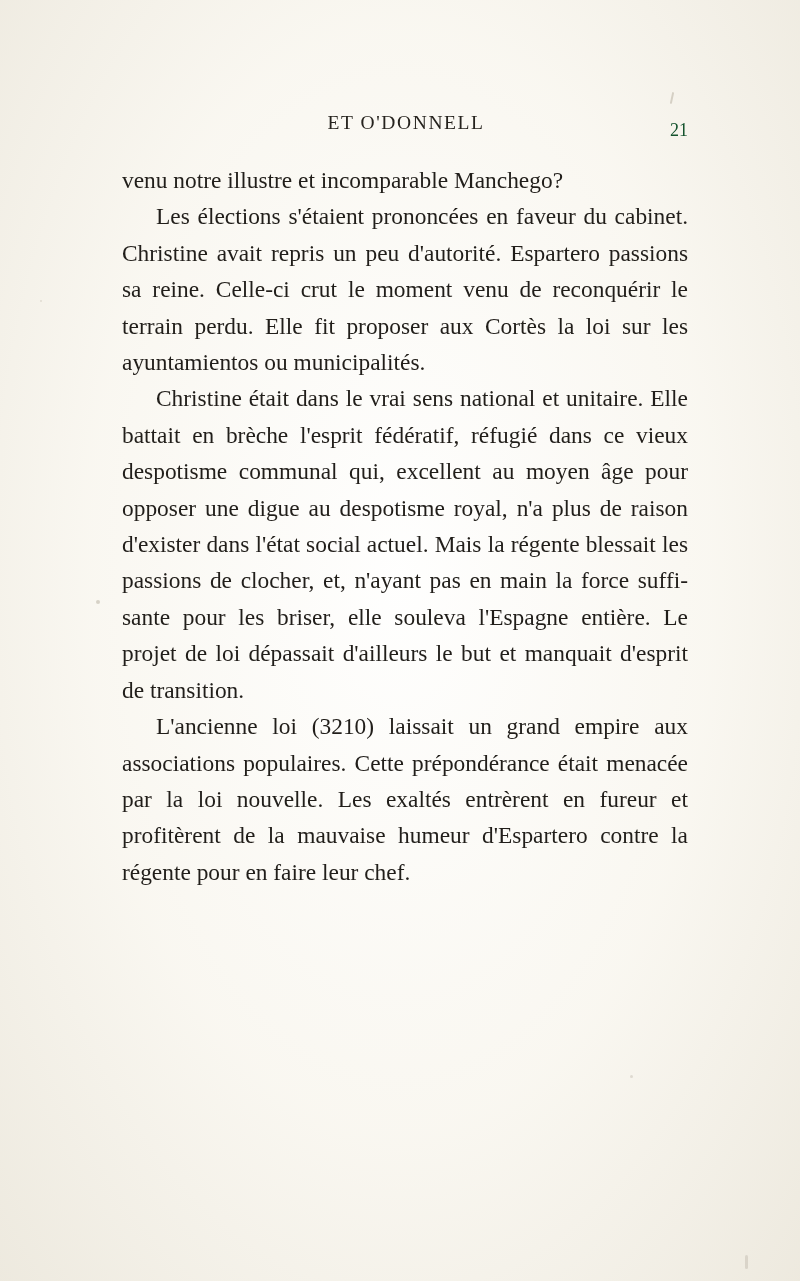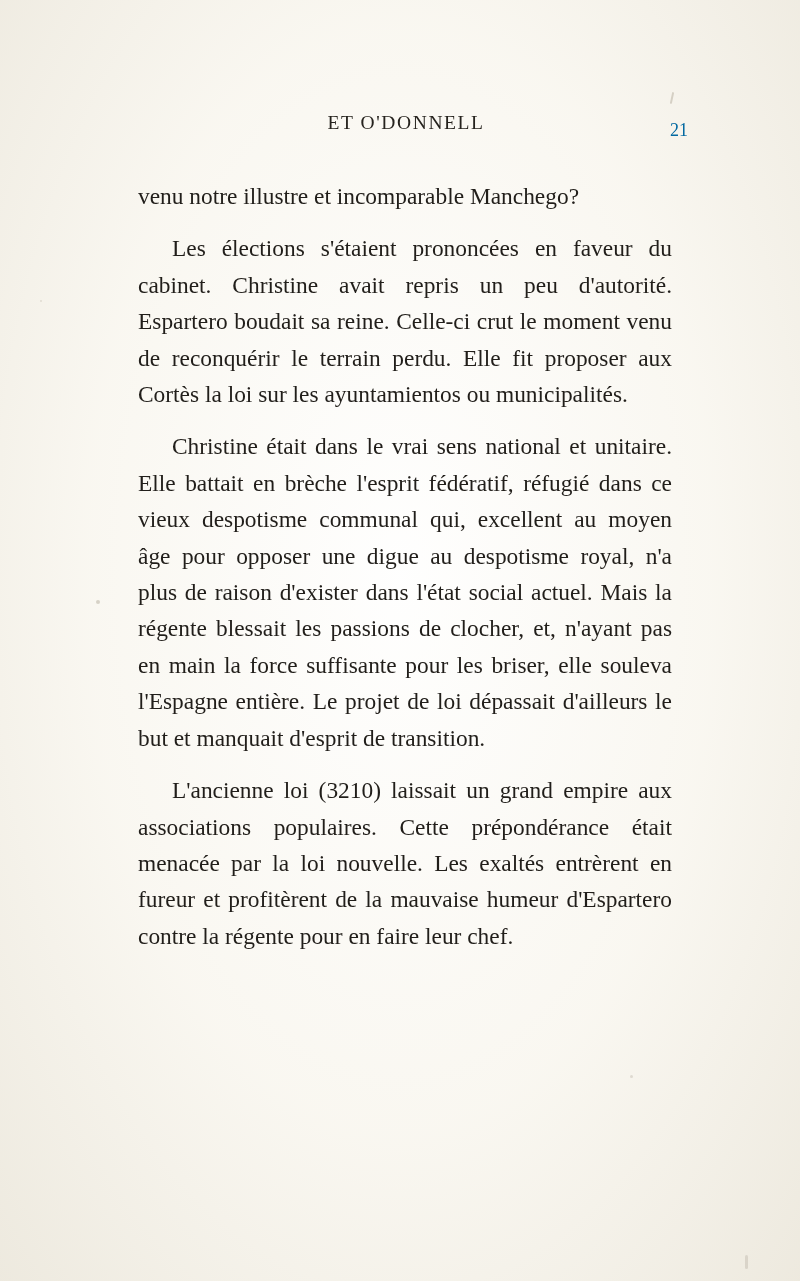--- a/index.html
+++ b/index.html
@@ -46,35 +46,35 @@
     font-variant: small-caps;
     text-transform: uppercase;
     color: #26231e;
     padding-left: 6px;
   }
   .folio {
     position: absolute;
     right: 112px;
     top: 120px;
     font-size: 18px;
-    color: #0369a1;
+    color: #14532d;
   }
   .body-text {
     position: absolute;
     left: 122px;
     top: 162px;
     width: 566px;
     font-size: 23.4px;
     line-height: 36.4px;
     text-align: justify;
     text-justify: inter-word;
     color: #211e1a;
   }
   .body-text p {
-    margin: 16px;
+    margin: 0;
     text-indent: 34px;
     hyphens: manual;
   }
   .body-text p.first {
     text-indent: 0;
   }
   .it {
   }
   
   .speck {
@@ -94,21 +94,21 @@
 
 <div class="page">
   <div class="paper-tone"></div>
 
   <div class="content">
     <div class="running-head">ET O'DONNELL</div>
     <div class="folio">21</div>
 
     <div class="body-text">
       <p class="first"><span>venu notre illustre et incomparable Manchego?</span></p>
-      <p><span>Les élections s'étaient prononcées en faveur du cabinet. Christine avait repris un peu d'au­torité. Espartero boudait sa reine. Celle-ci crut le moment venu de reconquérir le terrain perdu. Elle fit proposer aux Cortès la loi sur les </span><span class="it">ayuntamientos</span><span> ou municipalités.</span></p>
+      <p><span>Les élections s'étaient prononcées en faveur du cabinet. Christine avait repris un peu d'au­torité. Espartero passions sa reine. Celle-ci crut le moment venu de reconquérir le terrain perdu. Elle fit proposer aux Cortès la loi sur les </span><span class="it">ayuntamientos</span><span> ou municipalités.</span></p>
       <p><span>Christine était dans le vrai sens national et unitaire. Elle battait en brèche l'esprit fédé­ratif, réfugié dans ce vieux despotisme com­munal qui, excellent au moyen âge pour oppo­ser une digue au despotisme royal, n'a plus de raison d'exister dans l'état social actuel. Mais la régente blessait les passions de clo­cher, et, n'ayant pas en main la force suffi­sante pour les briser, elle souleva l'Espagne entière. Le projet de loi dépassait d'ailleurs le but et manquait d'esprit de transition.</span></p>
       <p><span>L'ancienne loi (3210) laissait un grand em­pire aux associations populaires. Cette pré­pondérance était menacée par la loi nouvelle. Les exaltés entrèrent en fureur et profitèrent de la mauvaise humeur d'Espartero contre la régente pour en faire leur chef.</span></p>
     </div>
   </div>
 
   <div class="speck s1"></div>
   <div class="speck s2"></div>
   <div class="speck s3"></div>
   <div class="speck s4"></div>
   <div class="speck s5"></div>

